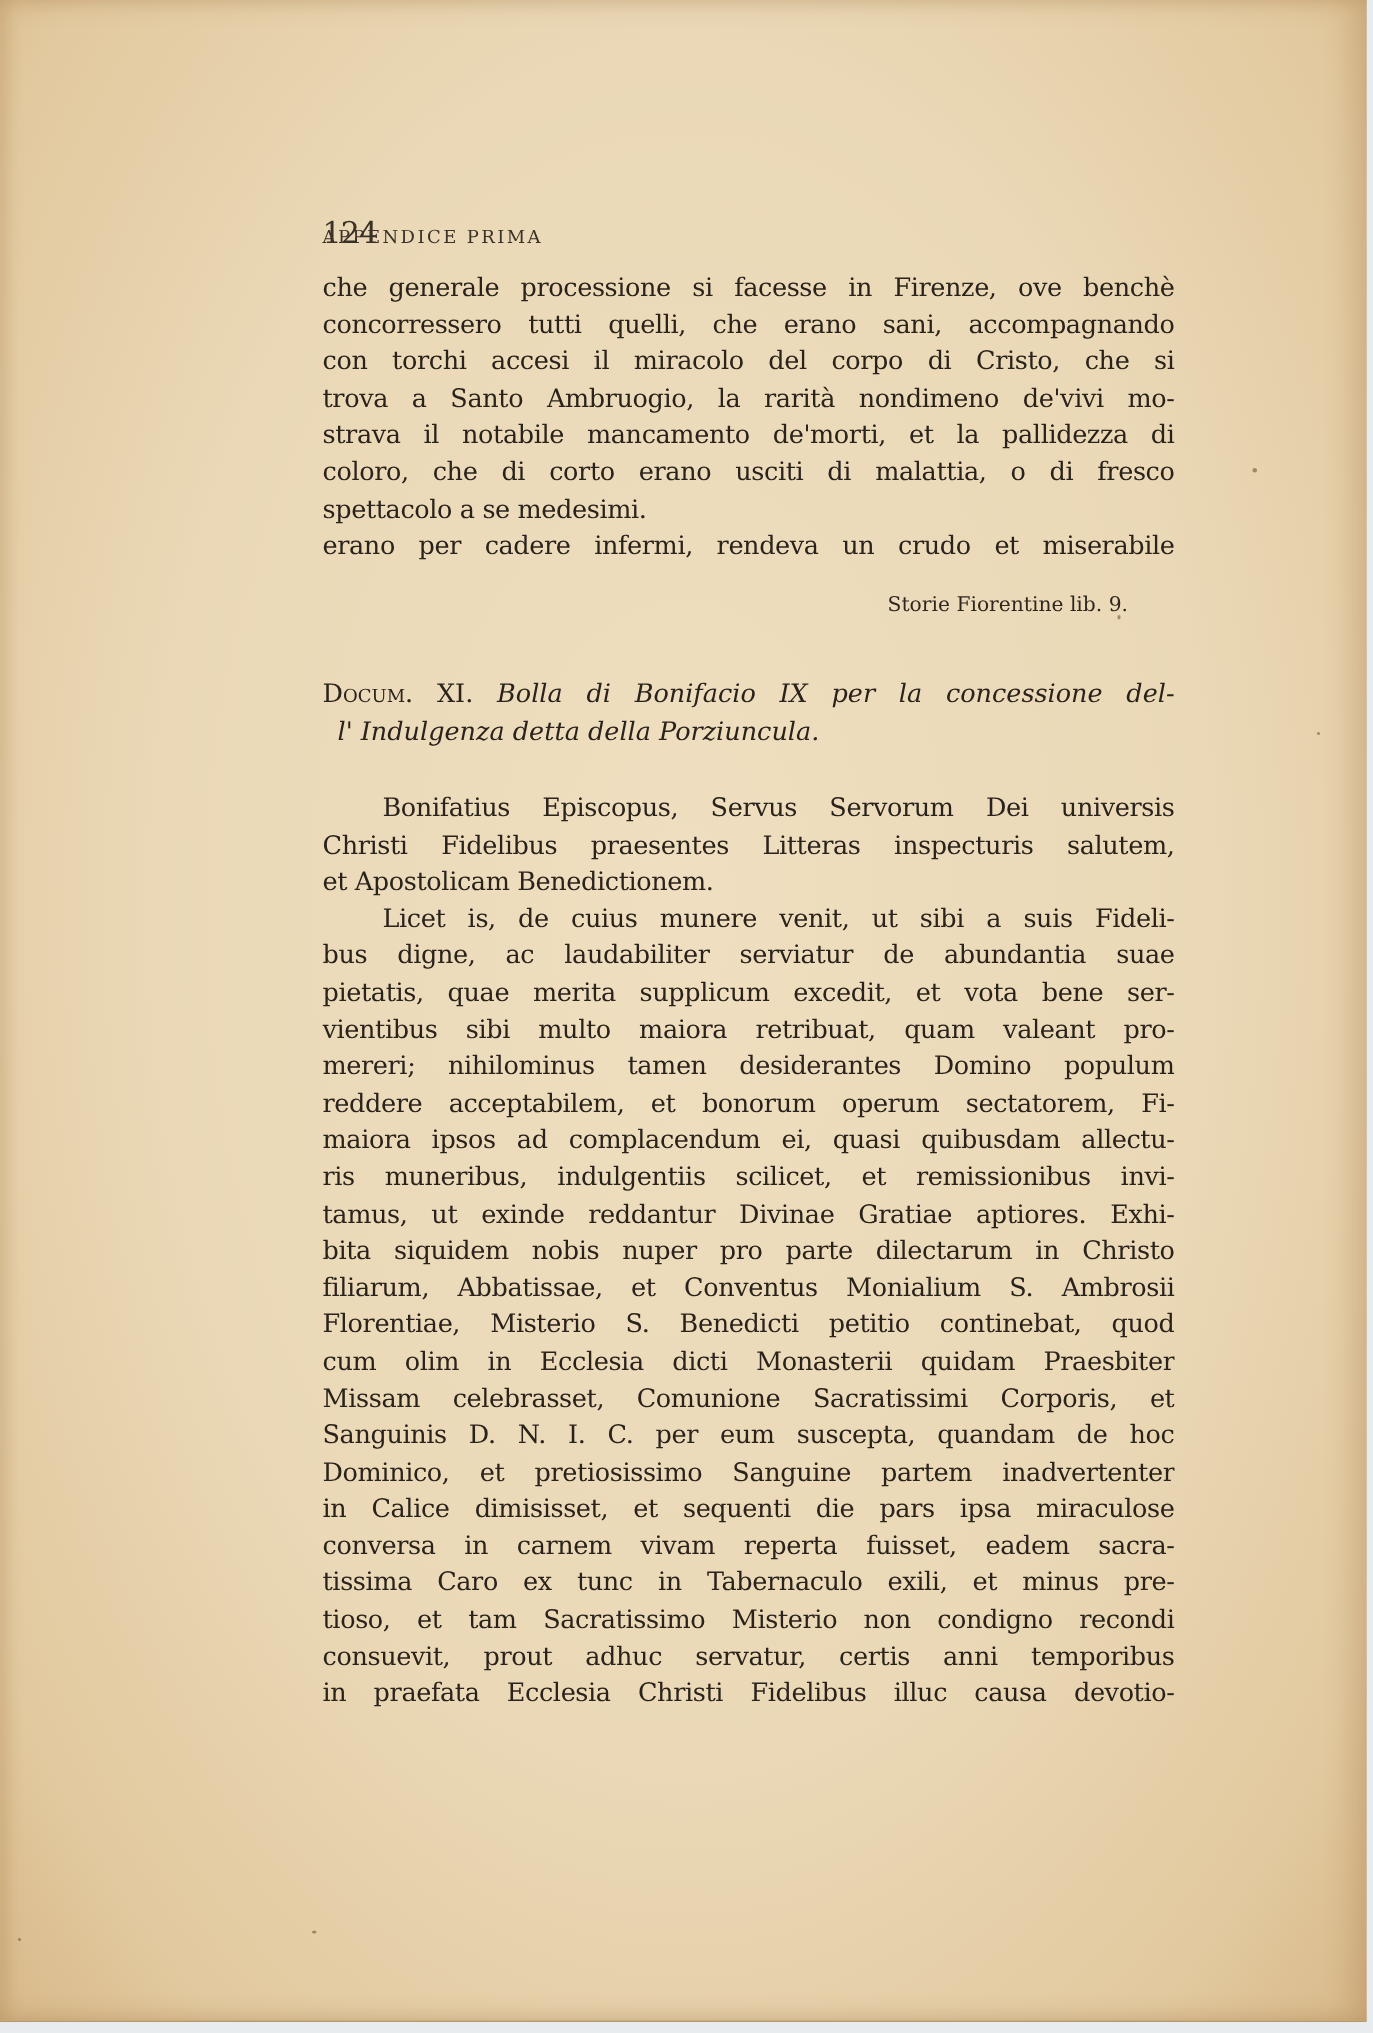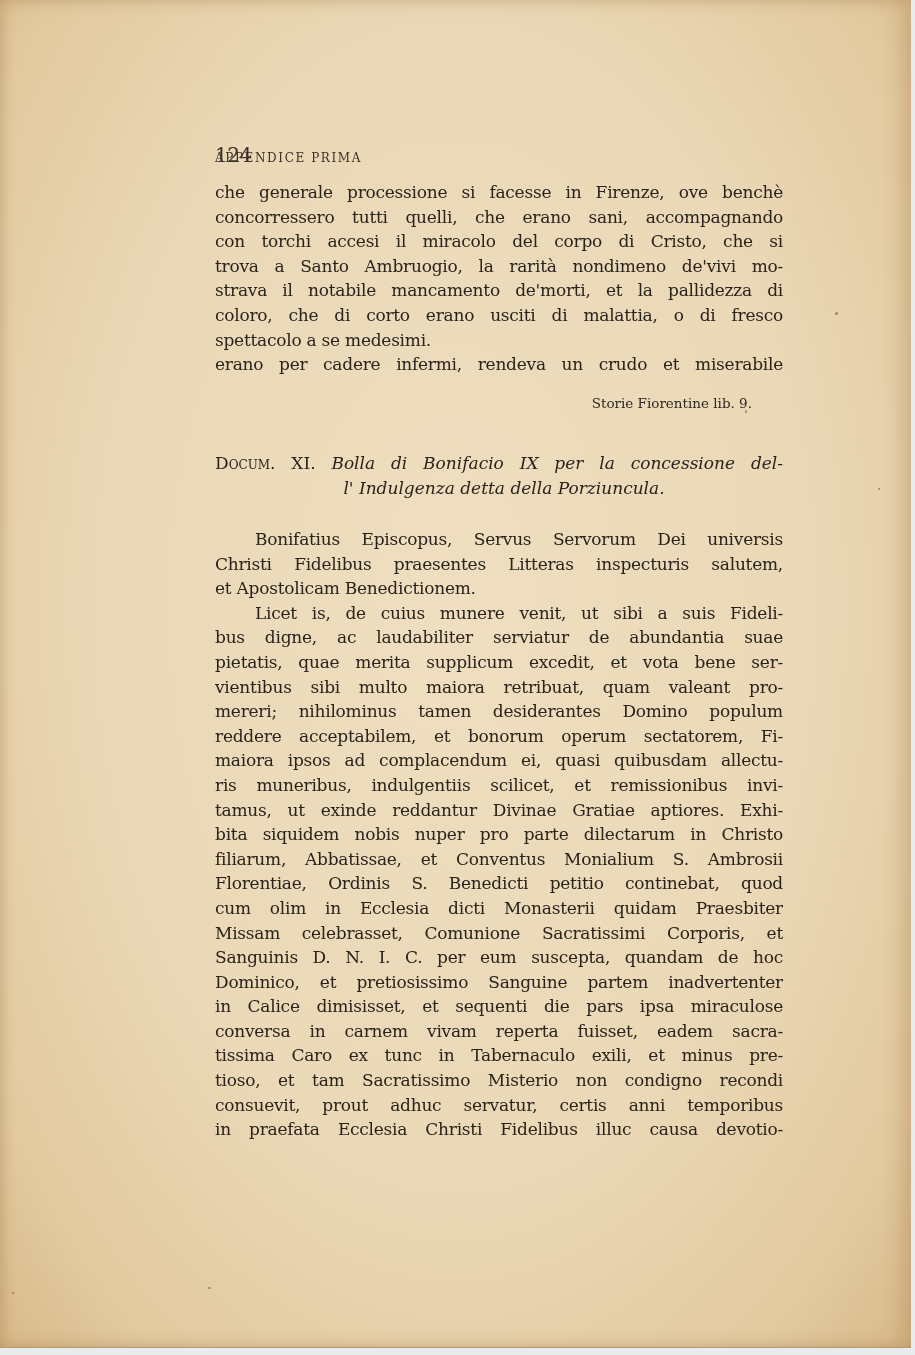--- a/index.html
+++ b/index.html
@@ -94,21 +94,21 @@
       line-height: 25px;
     }
     .doc-heading .row1 {
       display: block;
       white-space: nowrap;
       text-align: justify;
       text-align-last: justify;
     }
     .doc-heading .row2 {
       display: block;
-      text-align: center;
+      text-align: left;
       font-style: italic;
       white-space: nowrap;
       padding-left: 10px;
     }
     .smallcaps {
       font-variant: small-caps;
       font-style: normal;
       margin-top: 37px;
     }
     .it {
@@ -160,21 +160,21 @@
     <span class="line">bus digne, ac laudabiliter serviatur de abundantia suae</span>
     <span class="line">pietatis, quae merita supplicum excedit, et vota bene ser-</span>
     <span class="line">vientibus sibi multo maiora retribuat, quam valeant pro-</span>
     <span class="line">mereri; nihilominus tamen desiderantes Domino populum</span>
     <span class="line">reddere acceptabilem, et bonorum operum sectatorem, Fi-</span>
     <span class="line">maiora ipsos ad complacendum ei, quasi quibusdam allectu-</span>
     <span class="line">ris muneribus, indulgentiis scilicet, et remissionibus invi-</span>
     <span class="line">tamus, ut exinde reddantur Divinae Gratiae aptiores. Exhi-</span>
     <span class="line">bita siquidem nobis nuper pro parte dilectarum in Christo</span>
     <span class="line">filiarum, Abbatissae, et Conventus Monialium S. Ambrosii</span>
-    <span class="line">Florentiae, Ordinis S. Benedicti petitio continebat, quod</span>
+    <span class="line">Florentiae, Misterio S. Benedicti petitio continebat, quod</span>
     <span class="line">cum olim in Ecclesia dicti Monasterii quidam Praesbiter</span>
     <span class="line">Missam celebrasset, Comunione Sacratissimi Corporis, et</span>
     <span class="line">Sanguinis D. N. I. C. per eum suscepta, quandam de hoc</span>
     <span class="line">Dominico, et pretiosissimo Sanguine partem inadvertenter</span>
     <span class="line">in Calice dimisisset, et sequenti die pars ipsa miraculose</span>
     <span class="line">conversa in carnem vivam reperta fuisset, eadem sacra-</span>
     <span class="line">tissima Caro ex tunc in Tabernaculo exili, et minus pre-</span>
     <span class="line">tioso, et tam Sacratissimo Misterio non condigno recondi</span>
     <span class="line">consuevit, prout adhuc servatur, certis anni temporibus</span>
     <span class="line">in praefata Ecclesia Christi Fidelibus illuc causa devotio-</span>

